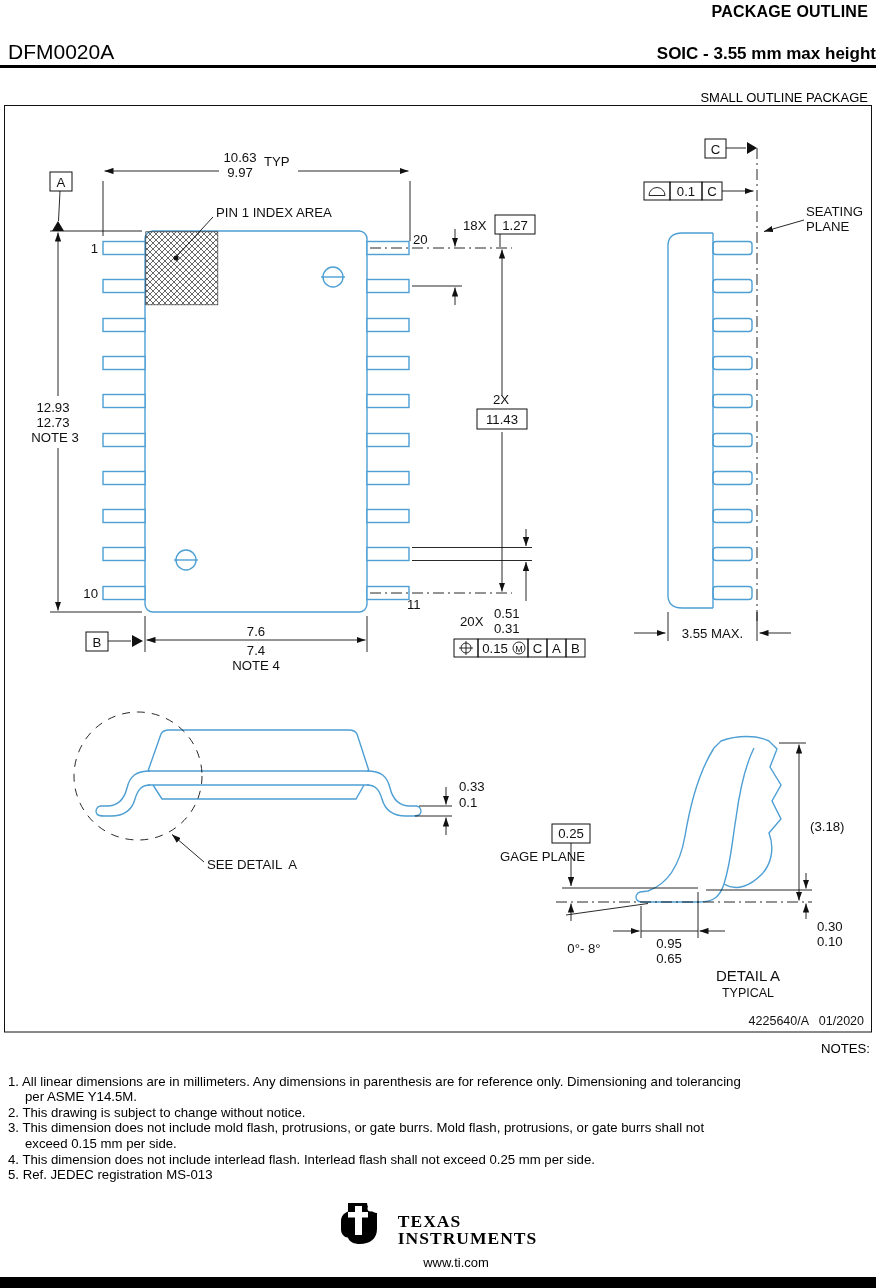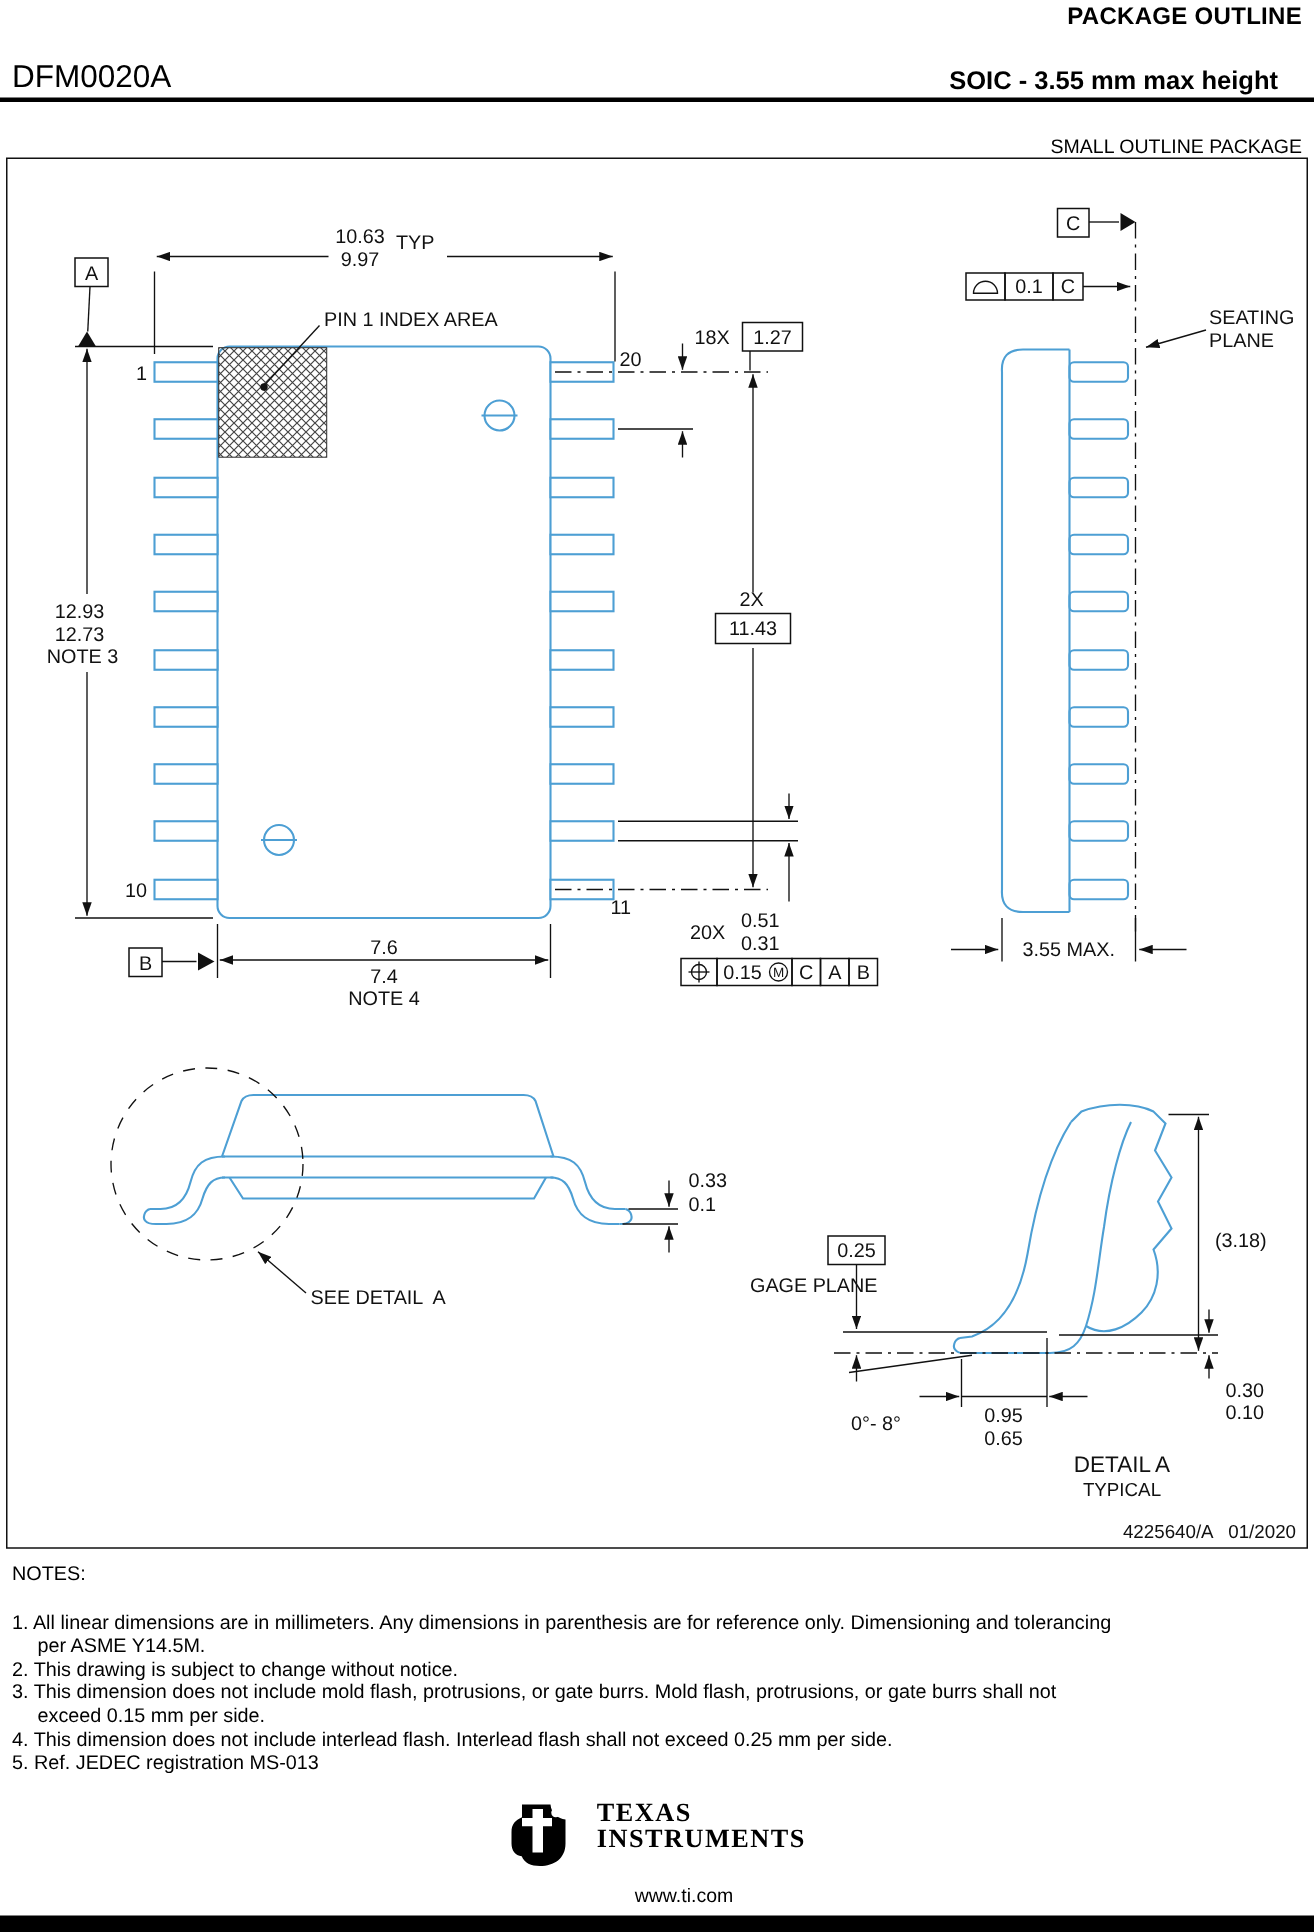--- a/index.html
+++ b/index.html
@@ -1,36 +1,36 @@
 <!DOCTYPE html>
 <html><head>
 <meta charset="utf-8">
 <style>
   html,body{margin:0;padding:0;background:#fff;}
   body{position:relative;width:876px;height:1288px;overflow:hidden;
        font-family:"Liberation Sans",sans-serif;color:#000;}
   .abs{position:absolute;}
   .hdr-title{top:3px;right:8px;font-size:16px;font-weight:bold;letter-spacing:.2px;}
   .hdr-part{top:40px;left:8px;font-size:21px;font-weight:normal;}
-  .hdr-sub{top:44px;right:24px;font-size:17px;font-weight:bold;}
+  .hdr-sub{top:44px;right:0;font-size:17px;font-weight:bold;}
   .hdr-rule{top:65px;left:0;width:876px;height:2.5px;background:#000;}
   .hdr-pkg{top:90px;right:8px;font-size:13px;}
   svg text{font:13.2px "Liberation Sans",sans-serif;fill:#111;white-space:pre;}
   svg text.fs9{font-size:9px;} svg text.fs12{font-size:12.5px;}
   svg text.fs15{font-size:15px;}
   .blue{stroke:#4d9fd4;fill:none;stroke-width:1.4;}
   .bluef{stroke:#4d9fd4;fill:#fff;stroke-width:1.4;}
   .blk{stroke:#111;fill:none;stroke-width:1;}
   .thin{stroke:#111;fill:none;stroke-width:.9;}
   .notes{left:8px;top:1041px;width:862px;font-size:13.2px;line-height:15.6px;}
-  .notes .heading{margin-bottom:17px;}
+  .notes .heading{margin-bottom:17px;text-align:right;}
   .note-line{white-space:nowrap;}
   .note-cont{padding-left:17px;}
   .footer{left:0;top:1200px;width:876px;text-align:center;}
-  .logo-row{display:inline-flex;align-items:flex-start;gap:19px;}
+  .logo-row{display:inline-flex;align-items:flex-end;gap:19px;}
   .brand{font-family:"Liberation Serif",serif;font-weight:bold;font-size:17.5px;
          line-height:16.5px;letter-spacing:1px;text-align:left;}
   .website{margin-top:5px;font-size:13px;margin-left:36px;}
   .footer-bar{left:0;top:1277px;width:876px;height:11px;background:#000;}
 </style>
 </head>
 <body>
 
 <div class="abs hdr-title">PACKAGE OUTLINE</div>
 <div class="abs hdr-part">DFM0020A</div>

